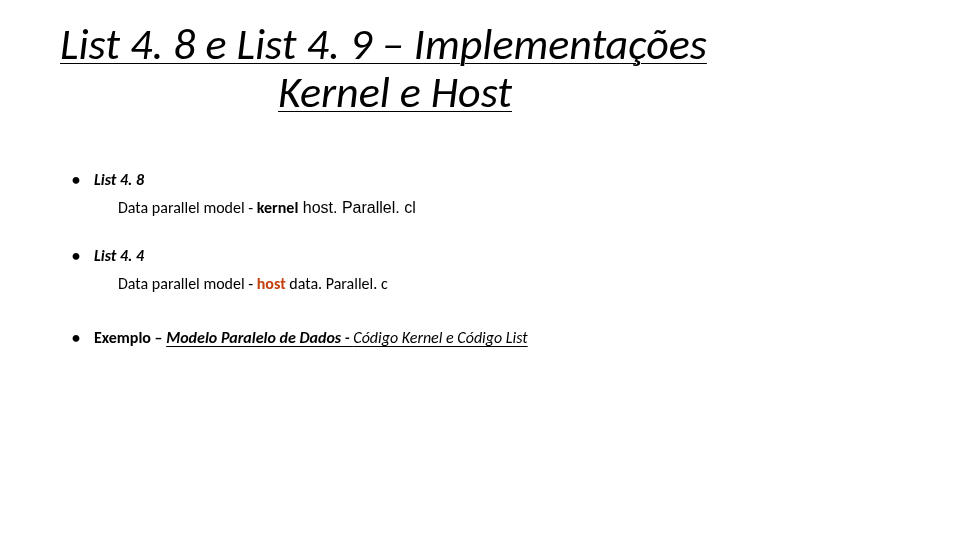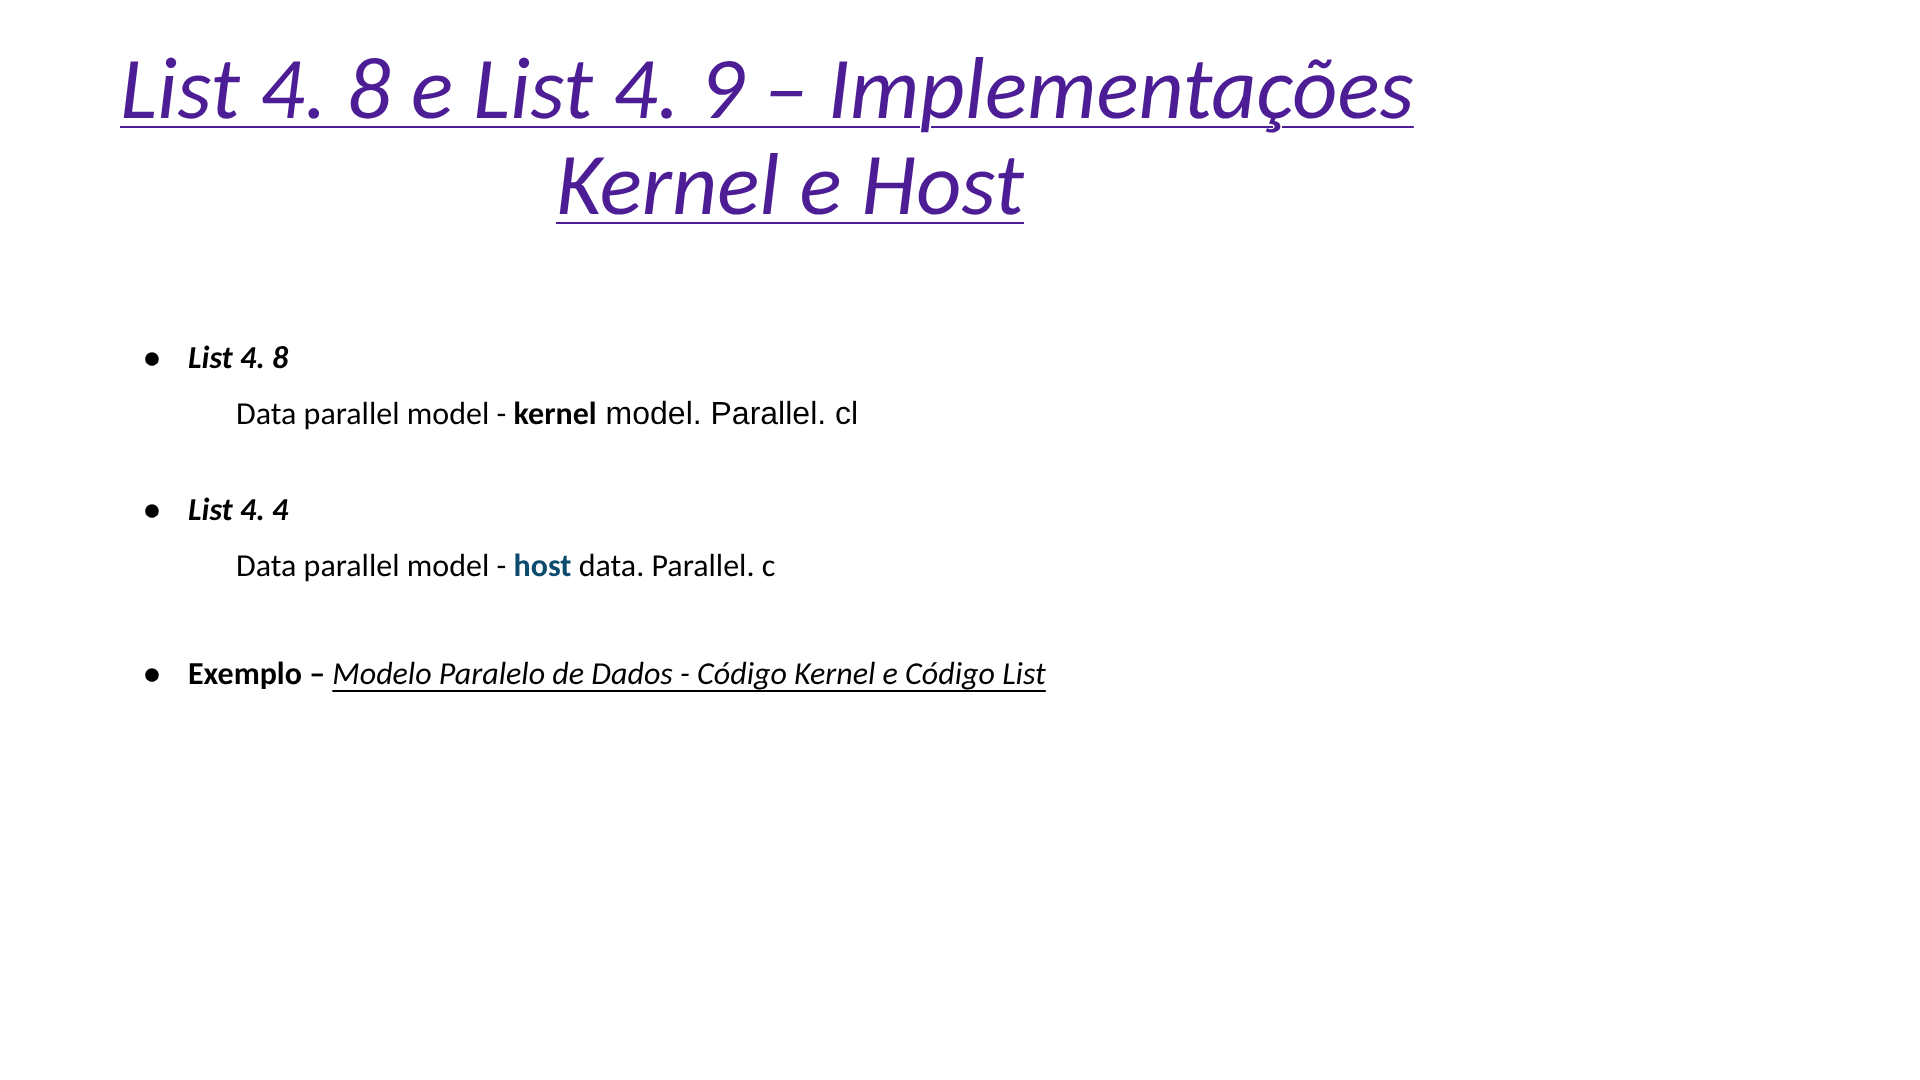--- a/index.html
+++ b/index.html
@@ -18,21 +18,21 @@
     box-sizing: border-box;
   }
   .title {
     position: absolute;
     top: 20px;
     left: 60px;
     right: 60px;
     font-size: 44px;
     line-height: 1.1;
     font-style: italic;
-    color: #4c1d95;
+    color: #000000;
     font-family: "Calibri", "Segoe UI", Arial, sans-serif;
     text-decoration: underline;
     text-decoration-thickness: 1px;
     text-underline-offset: 4px;
   }
   .title .line2 {
     display: block;
     text-align: center;
     padding-right: 170px;
   }
@@ -61,51 +61,51 @@
     font-style: italic;
   }
   .sub {
     padding-left: 48px;
     margin-bottom: 28px;
   }
   .kernel-word { font-weight: bold; }
   .kernel-file {
     font-family: Arial, sans-serif;
   }
-  .host-word { font-weight: bold; color: #0c4a6e; }
+  .host-word { font-weight: bold; color: #c2410c; }
   .example-line {
     margin-top: 34px;
   }
   .example-label { font-weight: bold; margin-top: 16px; }
   .example-link {
     font-style: italic;
     text-decoration: underline;
     text-underline-offset: 3px;
   }
   .example-link .bolditalic {
-    font-weight: normal;
+    font-weight: bold;
   }
 </style>
 </head>
 <body>
 
 <div class="slide">
 
   <div class="title">
     <span>List 4. 8  e  List 4. 9 – Implementações</span>
     <span class="line2">Kernel e Host</span>
   </div>
 
   <div class="body">
 
     <div class="bullet">
       <span class="bullet-label">List 4. 8</span>
     </div>
     <div class="sub">
-      <span>Data parallel model - </span><span class="kernel-word">kernel</span><span class="kernel-file">  model. Parallel. cl</span>
+      <span>Data parallel model - </span><span class="kernel-word">kernel</span><span class="kernel-file">  host. Parallel. cl</span>
     </div>
 
     <div class="bullet">
       <span class="bullet-label">List 4. 4</span>
     </div>
     <div class="sub">
       <span>Data parallel model - </span><span class="host-word">host</span><span> data. Parallel. c</span>
     </div>
 
     <div class="bullet example-line">

